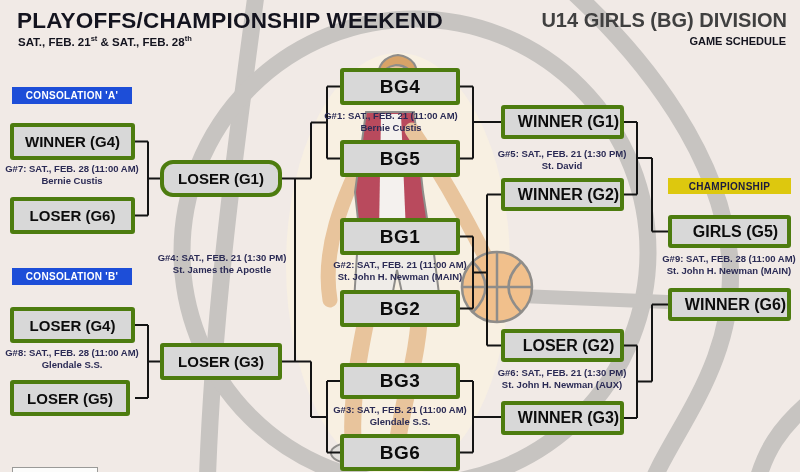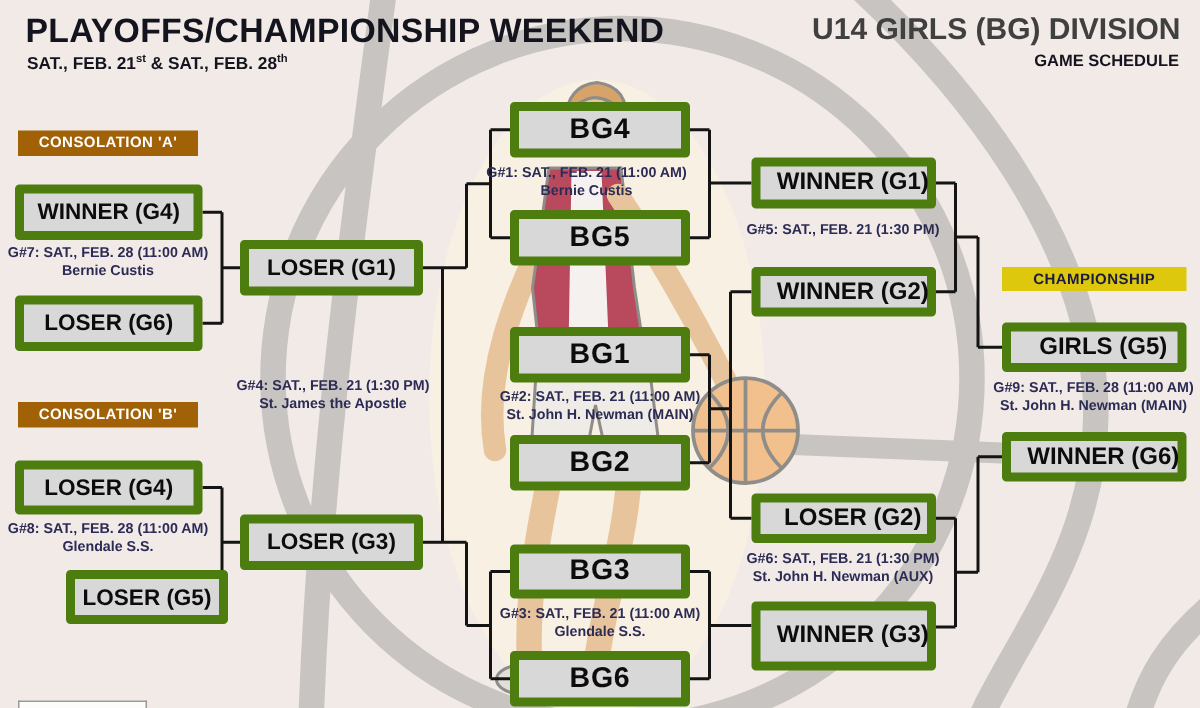--- a/index.html
+++ b/index.html
@@ -12,29 +12,29 @@
   .linesvg{z-index:2;}
   .title{position:absolute;left:17px;top:8px;font-size:22.5px;font-weight:bold;
     color:#14141f;z-index:4;letter-spacing:.2px;white-space:nowrap;}
   .subtitle{position:absolute;left:18px;top:34px;font-size:11.5px;font-weight:bold;
     color:#14141f;z-index:4;white-space:nowrap;}
   .subtitle sup{font-size:7.5px;}
   .division{position:absolute;right:13px;top:9px;font-size:20px;font-weight:bold;
     color:#404040;z-index:4;white-space:nowrap;}
   .schedlabel{position:absolute;right:14px;top:35px;font-size:11px;font-weight:bold;
     color:#14141f;z-index:4;}
-  .slot{position:absolute;background:#d8d8d8;border:6px solid #4d7c0f;border-radius:3px;
+  .slot{position:absolute;background:#d8d8d8;border:4px solid #4d7c0f;border-radius:3px;
     display:flex;align-items:center;justify-content:center;font-weight:bold;color:#0c0c0c;
     z-index:3;box-sizing:border-box;white-space:nowrap;}
   .slot.sm{font-size:15px;}
   .slot.md{font-size:16px;padding-left:12px;}
   .slot.lg{font-size:19px;letter-spacing:.5px;}
   .sechdr{position:absolute;display:flex;align-items:center;justify-content:center;
     font-weight:bold;font-size:10px;z-index:3;box-sizing:border-box;letter-spacing:.3px;}
-  .gold{background:#a16207;color:#ffffff;}
+  .gold{background:#1d4ed8;color:#ffffff;}
   .yellow{background:#ddc80e;color:#1b1b40;}
   .ginfo{position:absolute;width:170px;text-align:center;color:#2b2b55;font-weight:bold;
     font-size:9.5px;line-height:11.5px;z-index:3;}
   .ginfo div{white-space:nowrap;}
   .partialbox{position:absolute;left:12px;top:467px;width:86px;height:6px;
     background:#fcfcfb;border:1.5px solid #9a9a98;border-bottom:none;z-index:3;box-sizing:border-box;}
 </style>
 </head>
 <body>
 
@@ -87,36 +87,36 @@
   <div class="subtitle"><span>SAT., FEB. 21</span><sup>st</sup><span> &amp; SAT., FEB. 28</span><sup>th</sup></div>
   <div class="division">U14 GIRLS (BG) DIVISION</div>
   <div class="schedlabel">GAME SCHEDULE</div>
 
   <div class="sechdr gold" style="left:12px;top:87px;width:120px;height:17px;">CONSOLATION 'A'</div>
   <div class="sechdr gold" style="left:12px;top:268px;width:120px;height:17px;">CONSOLATION 'B'</div>
   <div class="sechdr yellow" style="left:668px;top:178px;width:123px;height:16px;">CHAMPIONSHIP</div>
 
   <div class="slot sm" style="left:10px;top:123px;width:125px;height:37px;">WINNER (G4)</div>
   <div class="slot sm" style="left:10px;top:197px;width:125px;height:37px;">LOSER (G6)</div>
-  <div class="slot sm" style="left:160px;top:160px;width:122px;height:37px;">LOSER (G1)</div>
+  <div class="slot sm" style="left:160px;top:160px;width:122px;height:37px;border-radius:13px;">LOSER (G1)</div>
   <div class="slot sm" style="left:10px;top:307px;width:125px;height:36px;">LOSER (G4)</div>
-  <div class="slot sm" style="left:10px;top:380px;width:108px;height:36px;margin-left:34px;">LOSER (G5)</div>
+  <div class="slot sm" style="left:10px;top:380px;width:120px;height:36px;">LOSER (G5)</div>
   <div class="slot sm" style="left:160px;top:343px;width:122px;height:37px;">LOSER (G3)</div>
 
   <div class="slot lg" style="left:340px;top:68px;width:120px;height:37px;">BG4</div>
   <div class="slot lg" style="left:340px;top:140px;width:120px;height:37px;">BG5</div>
   <div class="slot lg" style="left:340px;top:218px;width:120px;height:37px;">BG1</div>
   <div class="slot lg" style="left:340px;top:290px;width:120px;height:37px;">BG2</div>
   <div class="slot lg" style="left:340px;top:363px;width:120px;height:36px;">BG3</div>
   <div class="slot lg" style="left:340px;top:434px;width:120px;height:37px;">BG6</div>
 
   <div class="slot md" style="left:501px;top:105px;width:123px;height:34px;">WINNER (G1)</div>
   <div class="slot md" style="left:501px;top:178px;width:123px;height:33px;">WINNER (G2)</div>
   <div class="slot md" style="left:501px;top:329px;width:123px;height:33px;">LOSER (G2)</div>
-  <div class="slot md" style="left:501px;top:401px;width:123px;height:46px;">WINNER (G3)</div>
+  <div class="slot md" style="left:501px;top:401px;width:123px;height:34px;">WINNER (G3)</div>
 
   <div class="slot md" style="left:668px;top:215px;width:123px;height:33px;">GIRLS (G5)</div>
   <div class="slot md" style="left:668px;top:288px;width:123px;height:33px;">WINNER (G6)</div>
 
   <div class="ginfo" style="left:-13px;top:163px;">
     <div>G#7: SAT., FEB. 28 (11:00 AM)</div>
       <div>Bernie Custis</div>
     </div>
   <div class="ginfo" style="left:-13px;top:347px;">
     <div>G#8: SAT., FEB. 28 (11:00 AM)</div>
@@ -133,20 +133,21 @@
   <div class="ginfo" style="left:315px;top:259px;">
     <div>G#2: SAT., FEB. 21 (11:00 AM)</div>
       <div>St. John H. Newman (MAIN)</div>
     </div>
   <div class="ginfo" style="left:315px;top:404px;">
     <div>G#3: SAT., FEB. 21 (11:00 AM)</div>
       <div>Glendale S.S.</div>
     </div>
   <div class="ginfo" style="left:477px;top:148px;">
     <div>G#5: SAT., FEB. 21 (1:30 PM)</div>
+      <div>St. David</div>
     </div>
   <div class="ginfo" style="left:477px;top:367px;">
     <div>G#6: SAT., FEB. 21 (1:30 PM)</div>
       <div>St. John H. Newman (AUX)</div>
     </div>
   <div class="ginfo" style="left:644px;top:253px;">
     <div>G#9: SAT., FEB. 28 (11:00 AM)</div>
       <div>St. John H. Newman (MAIN)</div>
     </div>
 

